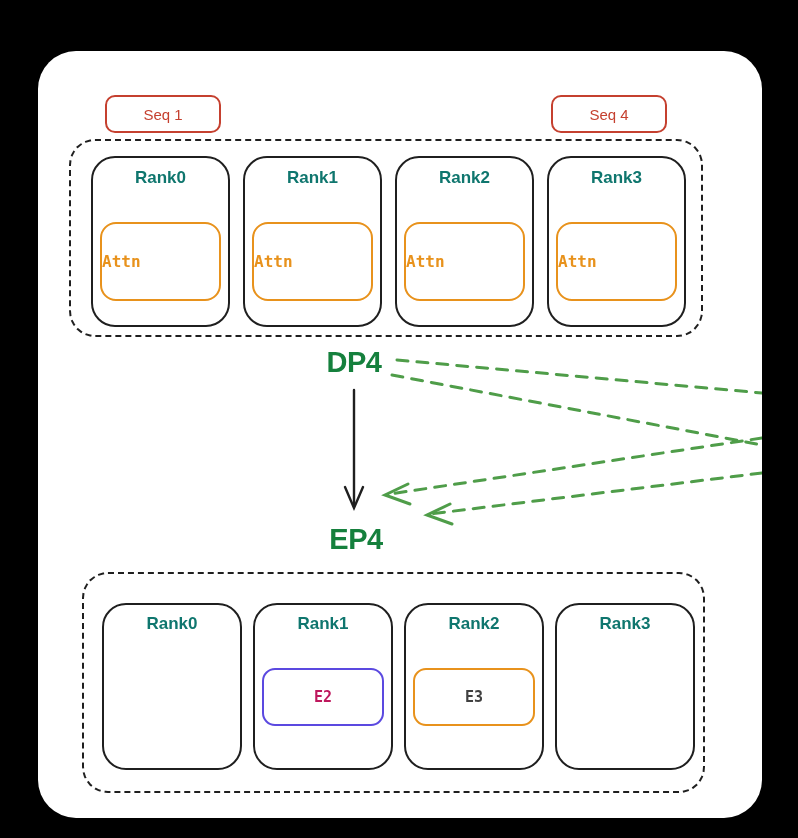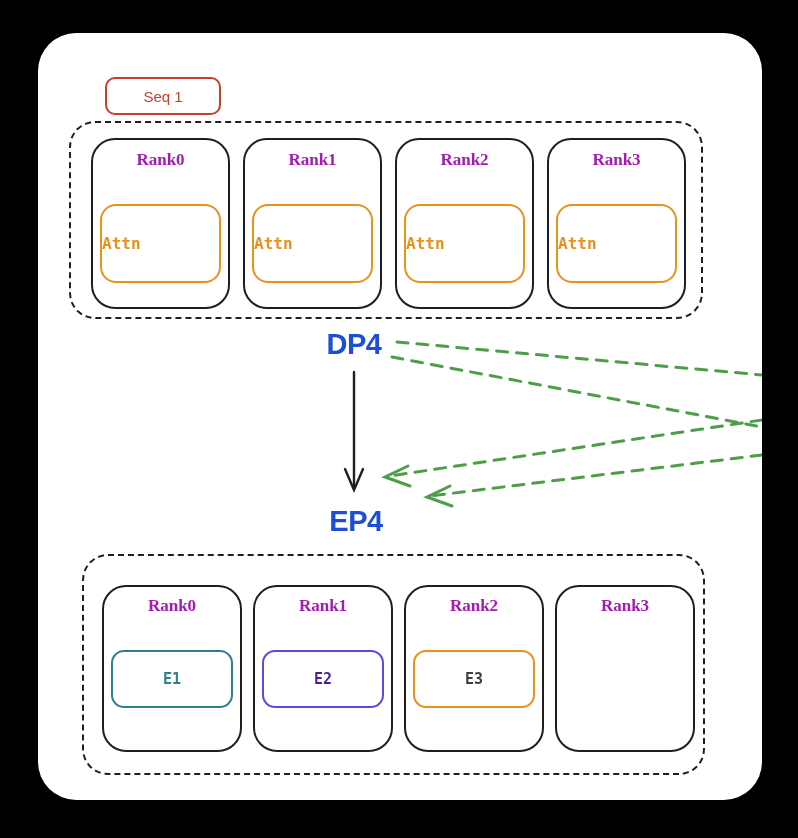--- a/index.html
+++ b/index.html
@@ -1,18 +1,18 @@
 <!DOCTYPE html>
 <html><head>
 <meta charset="utf-8">
 <style>
   html,body{margin:0;padding:0;background:#000;}
   body{width:798px;height:838px;position:relative;overflow:hidden;
        font-family:"Liberation Sans",sans-serif;}
-  .card{position:absolute;left:38px;top:33px;width:724px;height:767px;
+  .card{position:absolute;left:38px;top:51px;width:724px;height:767px;
         background:#fff;border-radius:38px;}
 
   
   .seq-row{position:absolute;left:67px;top:44px;width:562px;
            display:flex;justify-content:space-between;}
   .seq-box{width:112px;height:34px;border:2.5px solid #c5402f;border-radius:10px;
            display:flex;align-items:center;justify-content:center;
            color:#c5402f;font-size:15px;background:#fff;}
 
   
@@ -20,46 +20,49 @@
   .grp-top{left:31px;top:88px;width:634px;height:198px;padding:15px 0 0 20px;}
   .grp-bot{left:44px;top:521px;width:623px;height:221px;padding:29px 0 0 18px;}
   .rank-row{display:flex;}
   .grp-top .rank-row{gap:13px;}
   .grp-bot .rank-row{gap:11px;}
 
   .rank-card{border:2.3px solid #1f1f1f;border-radius:24px;background:#fff;
              box-sizing:border-box;padding-top:10px;text-align:center;}
   .grp-top .rank-card{width:139px;height:171px;}
   .grp-bot .rank-card{width:140px;height:167px;padding-top:9px;}
-  .rank-label{font-family:Liberation Serif, serif;font-weight:bold;
-              font-size:17px;color:#a21caf;}
+  .rank-label{font-family:Liberation Sans, sans-serif;font-weight:bold;
+              font-size:17px;color:#0f766e;}
 
   .attn-box{width:117px;height:75px;margin:34px auto 0;border:2.5px solid #e8921c;
             border-radius:16px;display:flex;align-items:center;justify-content:flex-start;
             color:#e8921c;font-family:"DejaVu Sans Mono",monospace;
             font-weight:bold;font-size:16px;}
   .expert-box{width:118px;height:54px;margin:34px auto 0;border:2.5px solid;
               border-radius:13px;display:flex;align-items:center;justify-content:center;
               font-family:"DejaVu Sans Mono",monospace;font-weight:bold;font-size:15px;}
 
-  .big-label{position:absolute;width:80px;text-align:center;color:#1d4ed8;
+  .big-label{position:absolute;width:80px;text-align:center;color:#15803d;
              font-size:29px;font-weight:bold;letter-spacing:-0.5px;}
   .dp-label{left:276px;top:295px;}
   .ep-label{left:278px;top:472px;}
 
   .arrow-layer{position:absolute;left:0;top:0;pointer-events:none;}
 </style>
 </head>
 <body>
 
 <div class="card">
 
   <div class="seq-row">
     <div class="seq-box">
         <span>Seq 1</span>
+      </div>
+    <div class="seq-box">
+        <span>Seq 4</span>
       </div>
   </div>
 
   <div class="grp grp-top">
     <div class="rank-row">
       <div class="rank-card">
         <div class="rank-label">Rank0</div>
         <div class="attn-box">
             <span>Attn</span>
           </div>
@@ -102,27 +105,24 @@
       <line x1="724" y1="422" x2="392" y2="463" stroke-dasharray="11 9"></line>
       <polyline points="370,433 347,444 372,453"></polyline>
       <polyline points="412,453 389,464 414,473"></polyline>
     </g>
   </svg>
 
   <div class="grp grp-bot">
     <div class="rank-row">
       <div class="rank-card">
         <div class="rank-label">Rank0</div>
-        <div class="expert-box" style="color: rgb(47, 127, 145); border-color: rgb(47, 127, 145);">
-            <span>E1</span>
-          </div>
       </div>
       <div class="rank-card">
         <div class="rank-label">Rank1</div>
-        <div class="expert-box" style="color: #4c1d95; border-color: rgb(91, 73, 224);">
+        <div class="expert-box" style="color: #be185d; border-color: rgb(91, 73, 224);">
             <span>E2</span>
           </div>
       </div>
       <div class="rank-card">
         <div class="rank-label">Rank2</div>
         <div class="expert-box" style="color: #404040; border-color: rgb(232, 146, 28);">
             <span>E3</span>
           </div>
       </div>
       <div class="rank-card">

